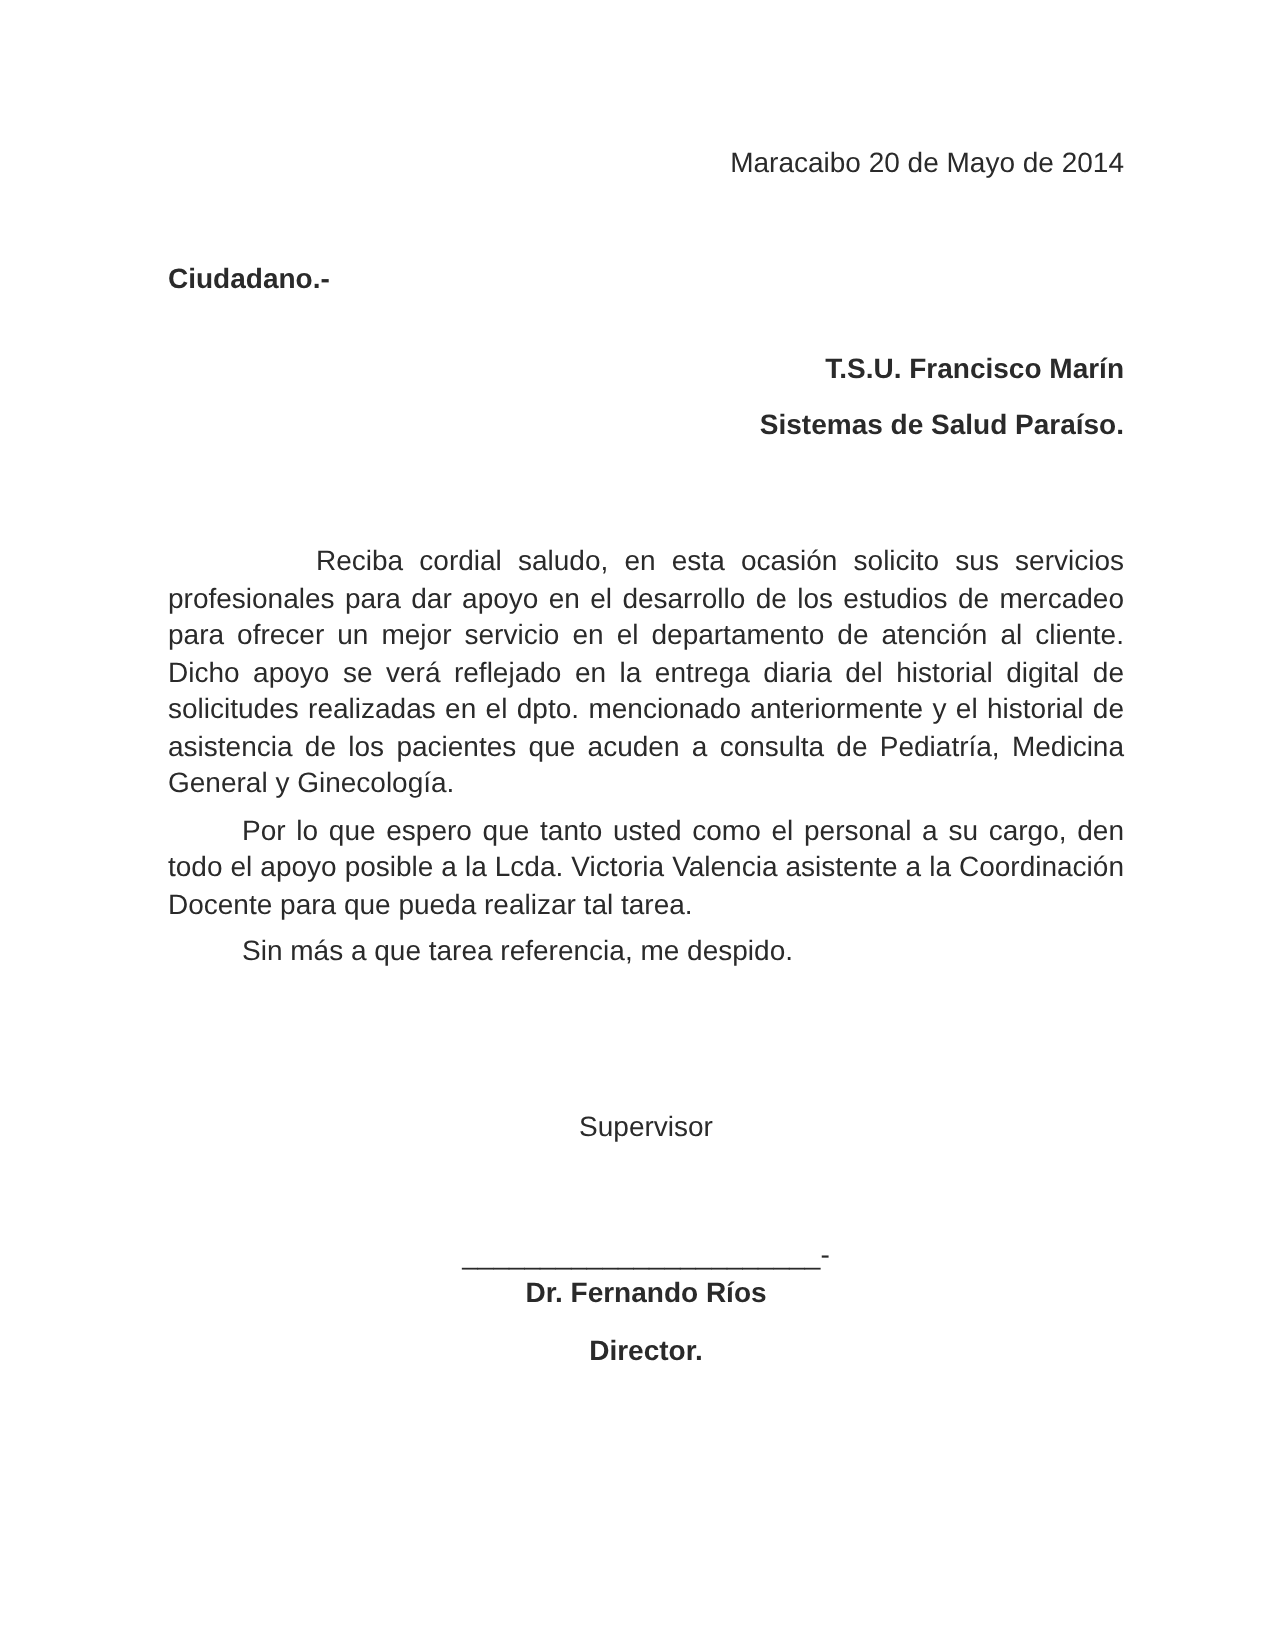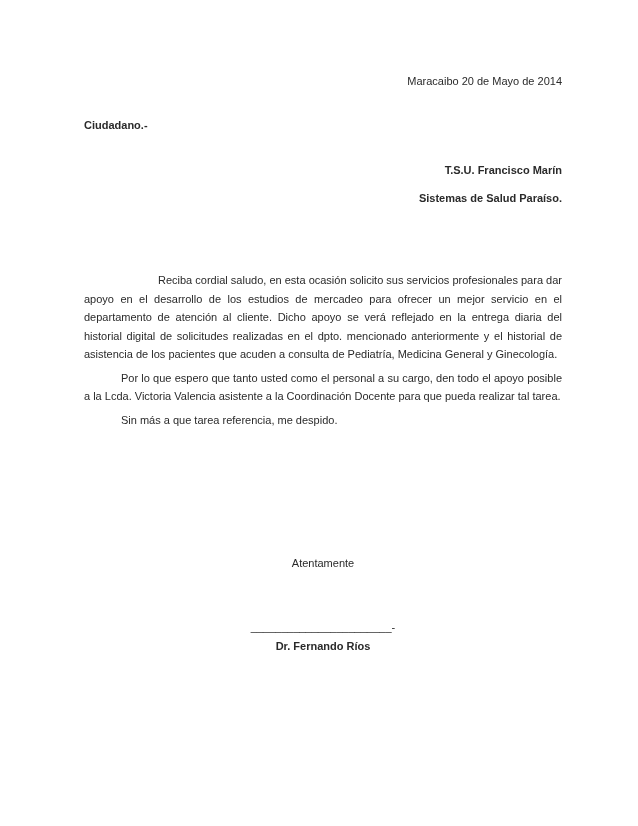--- a/index.html
+++ b/index.html
@@ -7,35 +7,35 @@
     padding: 0;
     background: #ffffff;
   }
   .page {
     position: relative;
     width: 638px;
     height: 826px;
     background: #ffffff;
     overflow: hidden;
     font-family: "Liberation Sans", "DejaVu Sans", sans-serif;
-    font-size: 11px;
+    font-size: 14px;
     line-height: 18.5px;
     color: #2a2a2a;
   }
   .content-left { left: 84px; }
   .content-width { width: 478px; }
 
   .date-line {
     position: absolute;
     top: 72px;
     text-align: right;
   }
   .recipient-block {
     position: absolute;
-    top: 116px;
+    top: 130px;
   }
   .salutation {
     font-weight: bold;
     margin: 0 0 26px 0;
   }
   .recipient-line {
     font-weight: bold;
     margin: 0 0 10px 0;
     text-align: right;
   }
@@ -84,18 +84,19 @@
     <div class="recipient-line">Sistemas de Salud Paraíso.</div>
   </div>
 
   <div class="body-block content-left content-width">
     <p class="body-par indent-lg">Reciba cordial saludo, en esta ocasión solicito sus servicios profesionales para dar apoyo en el desarrollo de los estudios de mercadeo para ofrecer un mejor servicio en el departamento de atención al cliente. Dicho apoyo se verá reflejado en la entrega diaria del historial digital de solicitudes realizadas en el dpto. mencionado anteriormente y el historial de asistencia de los pacientes que acuden a consulta de Pediatría, Medicina General y Ginecología.</p>
     <p class="body-par indent-sm">Por lo que espero que tanto usted como el personal a su cargo, den todo el apoyo posible a la Lcda. Victoria Valencia asistente a la Coordinación Docente para que pueda realizar tal tarea.</p>
     <p class="body-par indent-sm no-justify">Sin más a que tarea referencia, me despido.</p>
   </div>
 
   <div class="closing-block content-left content-width">
-    <div class="valediction">Atentamente</div>
+    <div class="valediction">Supervisor</div>
     <div class="signature-line">_______________________-</div>
     <div class="signatory-name">Dr. Fernando Ríos</div>
+    <div class="signatory-title">Director.</div>
   </div>
 
 </div>
 
 </body></html>

